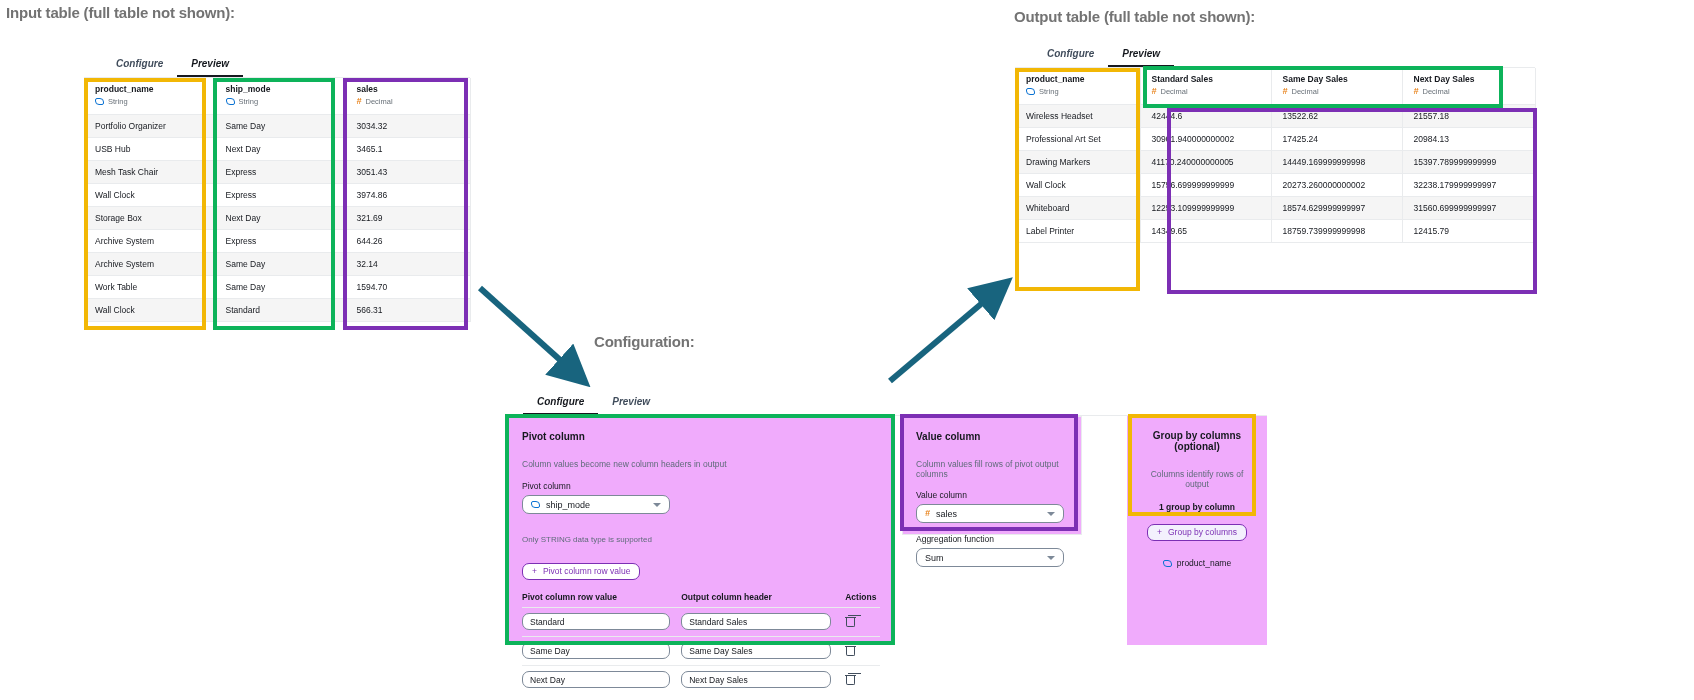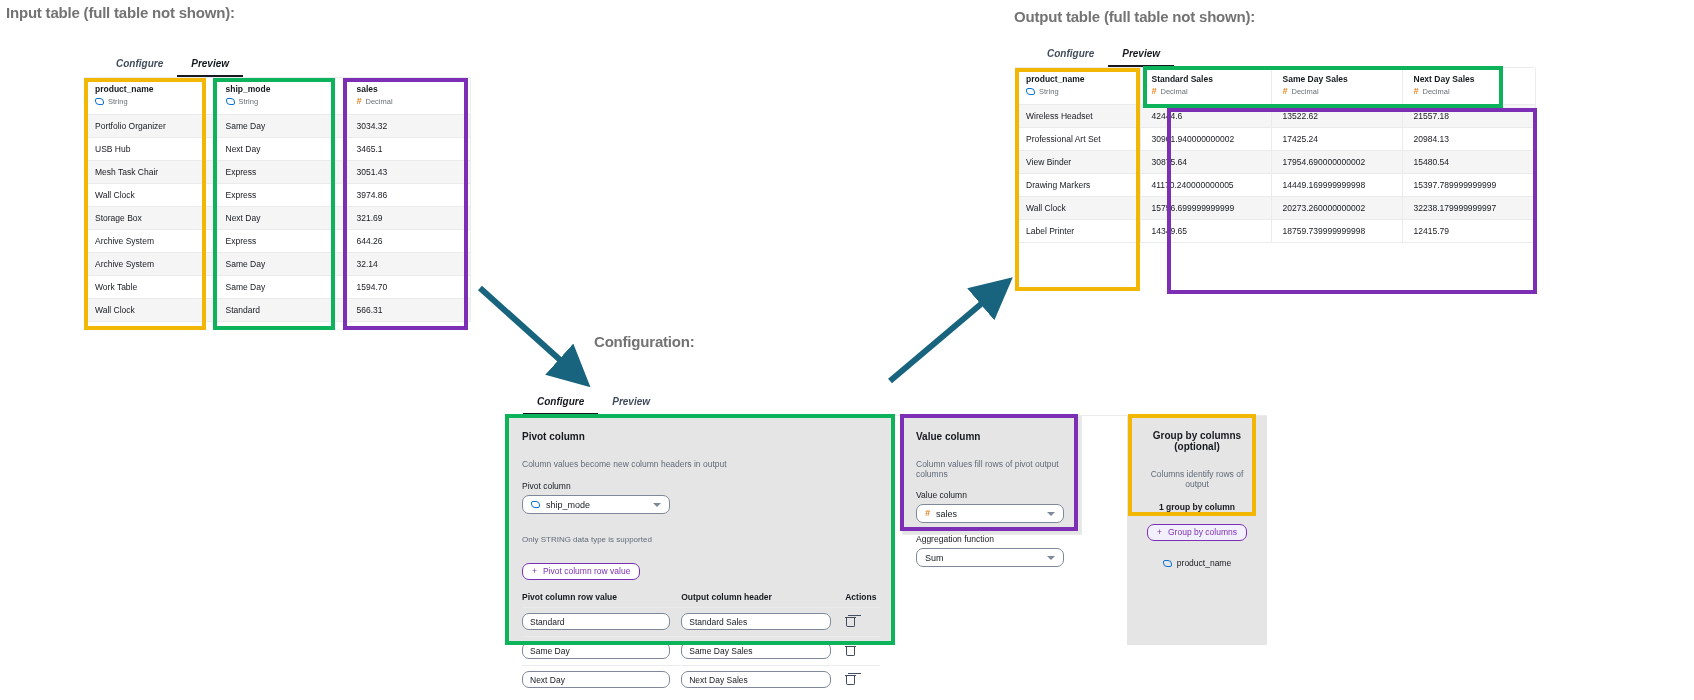--- a/index.html
+++ b/index.html
@@ -75,21 +75,21 @@
   .hl { position: absolute; pointer-events: none; }
   .hl-yellow { border: 4px solid #f2b705; }
   .hl-green  { border: 4px solid #0db35a; }
   .hl-purple { border: 4px solid #7c2fb4; }
 
   
   svg.arrow { position: absolute; overflow: visible; }
 
   
   .cfg-card {
-    background: #e5e5e5;
+    background: #f0abfc;
     border: 1px solid #e9ebed;
   }
   .cfg-title { font-size: 10px; font-weight: bold; color: #16191f; }
   .cfg-sub { font-size: 8.5px; color: #5f6b7a; margin-top: 17px; }
   .field-label { font-size: 8.5px; color: #16191f; margin-bottom: 4px; }
   .select {
     border: 1px solid #7d8998;
     border-radius: 7px;
     height: 19px;
     display: flex;
@@ -305,36 +305,36 @@
           <td class="num">13522.62</td>
           <td class="num">21557.18</td>
         </tr>
       <tr>
           <td>Professional Art Set</td>
           <td class="num">30901.940000000002</td>
           <td class="num">17425.24</td>
           <td class="num">20984.13</td>
         </tr>
       <tr>
-          <td>View Binder</td>
-          <td class="num">30875.64</td>
-          <td class="num">17954.690000000002</td>
-          <td class="num">15480.54</td>
-        </tr>
-      <tr>
           <td>Drawing Markers</td>
           <td class="num">41170.240000000005</td>
           <td class="num">14449.169999999998</td>
           <td class="num">15397.789999999999</td>
         </tr>
       <tr>
           <td>Wall Clock</td>
           <td class="num">15756.699999999999</td>
           <td class="num">20273.260000000002</td>
           <td class="num">32238.179999999997</td>
+        </tr>
+      <tr>
+          <td>Whiteboard</td>
+          <td class="num">12253.109999999999</td>
+          <td class="num">18574.629999999997</td>
+          <td class="num">31560.699999999997</td>
         </tr>
       <tr>
           <td>Label Printer</td>
           <td class="num">14349.65</td>
           <td class="num">18759.739999999998</td>
           <td class="num">12415.79</td>
         </tr>
     </tbody>
   </table>
 </div>

